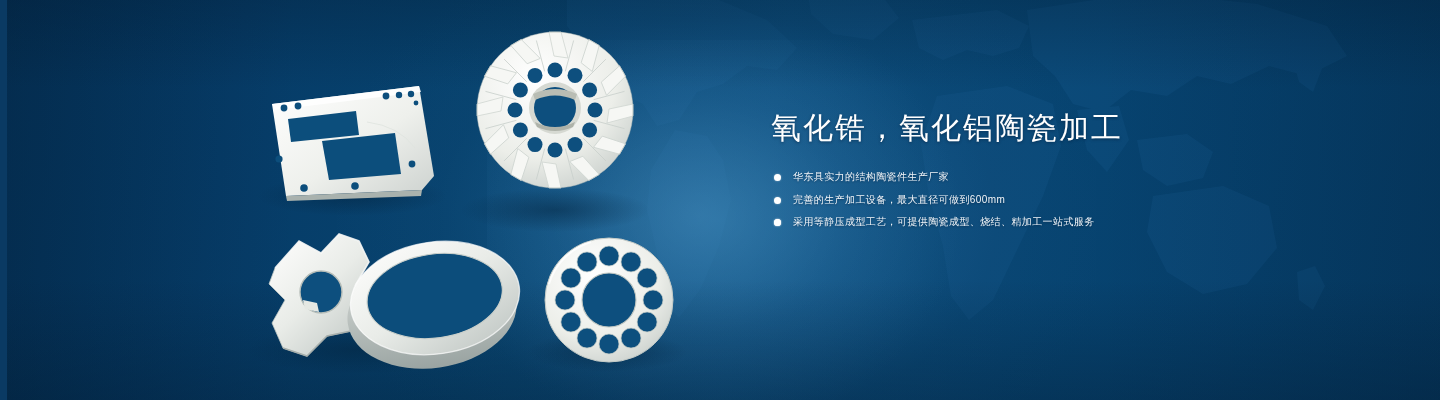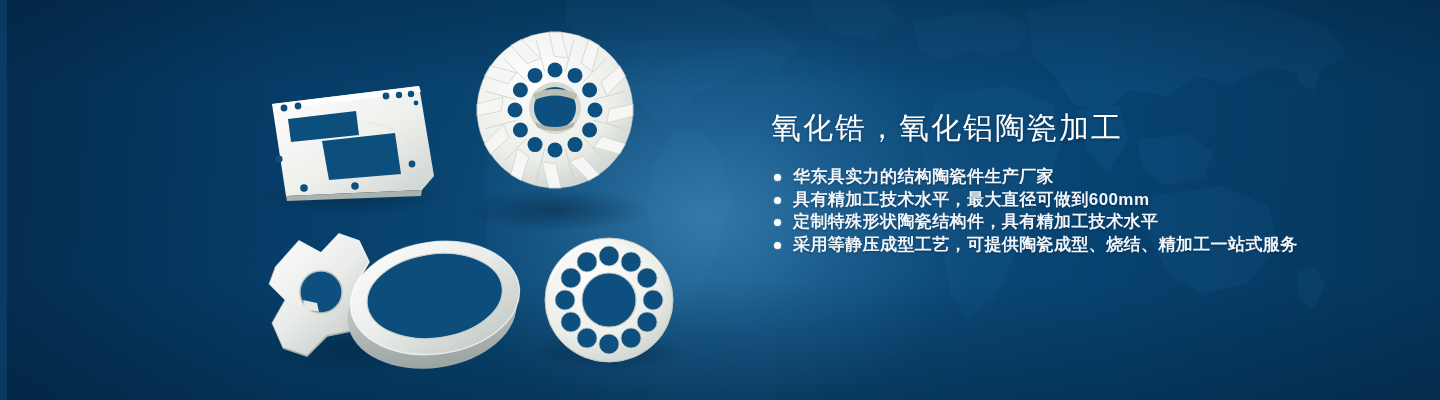--- a/index.html
+++ b/index.html
@@ -110,27 +110,26 @@
     text-shadow: 0 1px 3px rgba(0,20,45,0.45);
   }
   .bullets {
     list-style: none;
     margin: 0;
     padding: 0;
   }
   .bullet {
     position: relative;
     padding-left: 22px;
-    font-size: 17px;
+    font-size: 10px;
     line-height: 22.5px;
     color: #f2f6fa;
     letter-spacing: 0.4px;
     white-space: nowrap;
     text-shadow: 0 1px 2px rgba(0,18,40,0.4);
-    font-weight: bold;
   }
   .bullet-dot {
     position: absolute;
     left: 3px;
     top: 8px;
     width: 7px;
     height: 7px;
     border-radius: 50%;
     background: #ffffff;
     box-shadow: 0 0 2px rgba(255,255,255,0.5);
@@ -329,25 +328,24 @@
   <div class="copy">
     <h1 class="headline">氧化锆，氧化铝陶瓷加工</h1>
 
     <ul class="bullets">
       <li class="bullet">
         <span class="bullet-dot"></span>
         <span>华东具实力的结构陶瓷件生产厂家</span>
       </li>
       <li class="bullet">
         <span class="bullet-dot"></span>
-        <span>具有精加工技术水平，最大直径可做到600mm</span>
+        <span>完善的生产加工设备，最大直径可做到600mm</span>
       </li>
       <li class="bullet">
         <span class="bullet-dot"></span>
-        <span>定制特殊形状陶瓷结构件，具有精加工技术水平</span>
       </li>
       <li class="bullet">
         <span class="bullet-dot"></span>
         <span>采用等静压成型工艺，可提供陶瓷成型、烧结、精加工一站式服务</span>
       </li>
     </ul>
   </div>
 
 </div>
 

